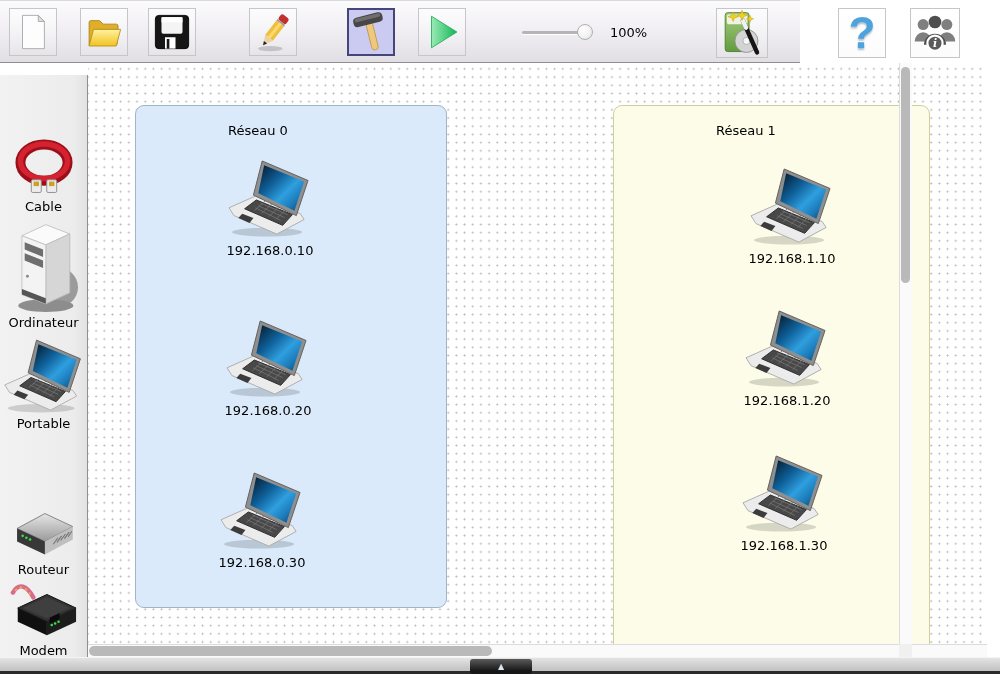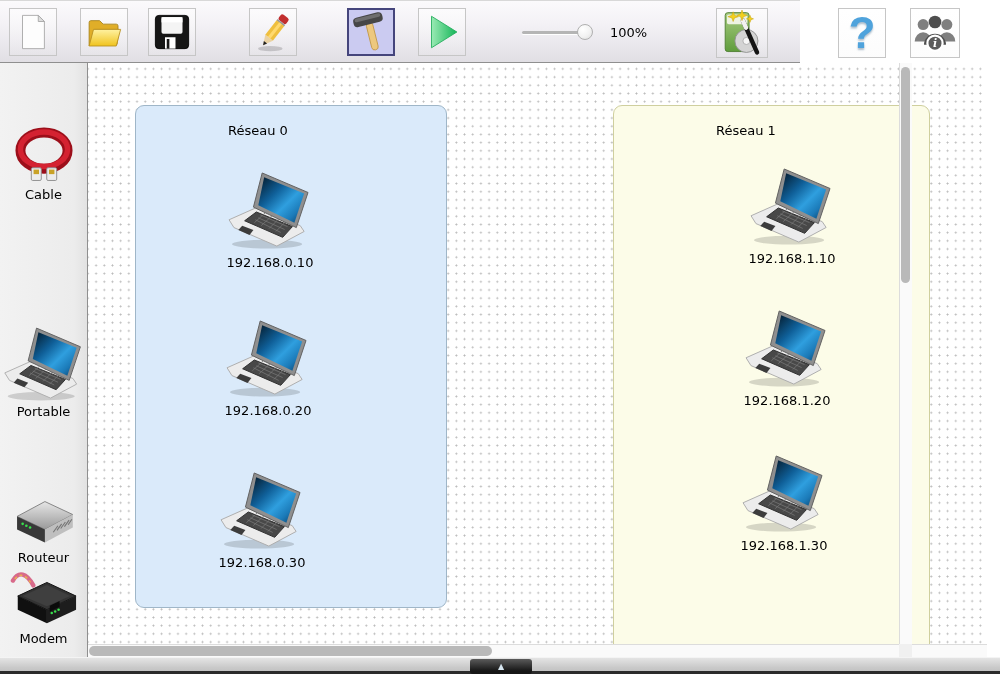--- a/index.html
+++ b/index.html
@@ -23,21 +23,21 @@
     background:#b5b5b5; border-radius:2px; box-shadow:0 1px 0 #fff; }
   .slider .knob { position:absolute; left:55px; top:2px; width:16px; height:16px; border-radius:50%;
     background:radial-gradient(circle at 35% 30%,#ffffff 0%,#f2f2f2 55%,#dcdcdc 100%);
     border:1px solid #b0b0b0; cursor:pointer; }
   .zoomlabel { margin-left:16px; font-size:13px; color:#000; }
   .qmark { font-size:44px; font-weight:bold; color:#4fa3dc; line-height:1;
     text-shadow:0 2px 2px rgba(25,75,115,.35); }
 
   
   .main { position:absolute; left:0; top:63px; width:1000px; height:594px; background:#fff; }
-  .sidebar { position:absolute; left:0; top:0; width:88px; height:594px;
+  .sidebar { position:absolute; left:0; top:12px; width:88px; height:594px;
     background:linear-gradient(90deg,#f2f2f2 0%,#ececec 85%,#e2e2e2 100%);
     border-right:1px solid #8f8f8f; }
   .pal { position:absolute; left:0; width:87px; text-align:center; cursor:pointer; }
   .pal svg { display:block; margin:0 auto; }
   .pal-label { font-size:13px; color:#000; margin-top:2px; }
 
   .canvas { position:absolute; left:88px; top:0; width:899px; height:581px; background:#fff;
     background-image:radial-gradient(circle,#b8b8b8 0.8px,rgba(0,0,0,0) 1.1px);
     background-size:8.2px 8.2px; background-position:4px 10px; }
 
@@ -295,20 +295,26 @@
 
   <div class="main">
 
     <div class="sidebar">
       <div class="pal" style="top:64px">
         <svg width="64" height="58">
             <use href="#sym-cable"></use>
           </svg>
         <div class="pal-label">Cable</div>
       </div>
+      <div class="pal" style="top:146px">
+        <svg width="72" height="92">
+            <use href="#sym-tower"></use>
+          </svg>
+        <div class="pal-label">Ordinateur</div>
+      </div>
       <div class="pal" style="top:264px">
         <svg width="84" height="75">
             <use href="#sym-laptop"></use>
           </svg>
         <div class="pal-label">Portable</div>
       </div>
       <div class="pal" style="top:433px">
         <svg width="66" height="52">
             <use href="#sym-router"></use>
           </svg>
@@ -324,21 +330,21 @@
 
     <div class="canvas">
 
       <div class="net net0">
         <span class="netlabel" style="left:92px">Réseau 0</span>
       </div>
       <div class="net net1">
         <span class="netlabel" style="left:102px">Réseau 1</span>
       </div>
 
-      <div class="node" style="left:122px; top:109px">
+      <div class="node" style="left:122px; top:97px">
         <svg>
             <use href="#sym-laptop"></use>
           </svg>
         <div class="ip">192.168.0.10</div>
       </div>
       <div class="node" style="left:120px; top:257px">
         <svg>
             <use href="#sym-laptop"></use>
           </svg>
         <div class="ip">192.168.0.20</div>

